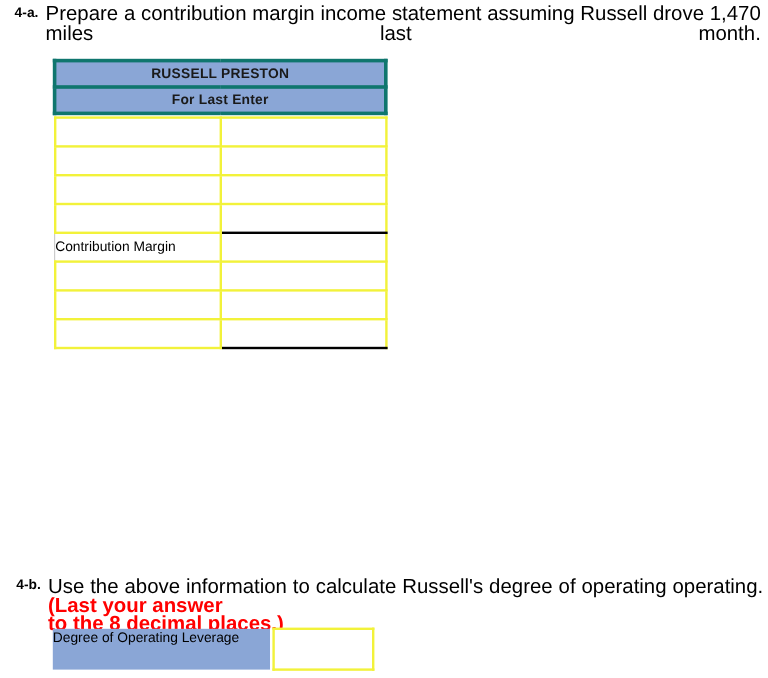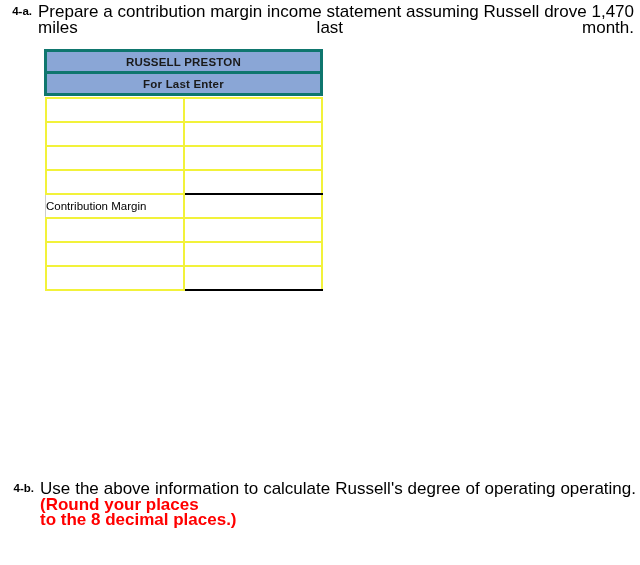--- a/index.html
+++ b/index.html
@@ -189,20 +189,29 @@
         <td class="lbl-blank"></td>
         <td class="val rule-btm"></td>
       </tr>
     </tbody>
   </table>
 
   <div class="qblock" id="q4b">
     <div class="qnum">4-b.</div>
     <div class="qtext">
       <span>Use the above information to calculate Russell's degree of operating operating.</span>
-      <span class="red">(Round your places</span>
+      <span class="red">(Last your answer</span>
       <br>
       <span class="red">to the 8 decimal places.)</span>
     </div>
   </div>
 
+  <table id="dol-table">
+    <tbody>
+      <tr>
+        <td class="dol-label">Degree of Operating Leverage</td>
+        <td class="dol-gap"></td>
+        <td class="dol-input"></td>
+      </tr>
+    </tbody>
+  </table>
 
 </div>
 
 </body></html>

